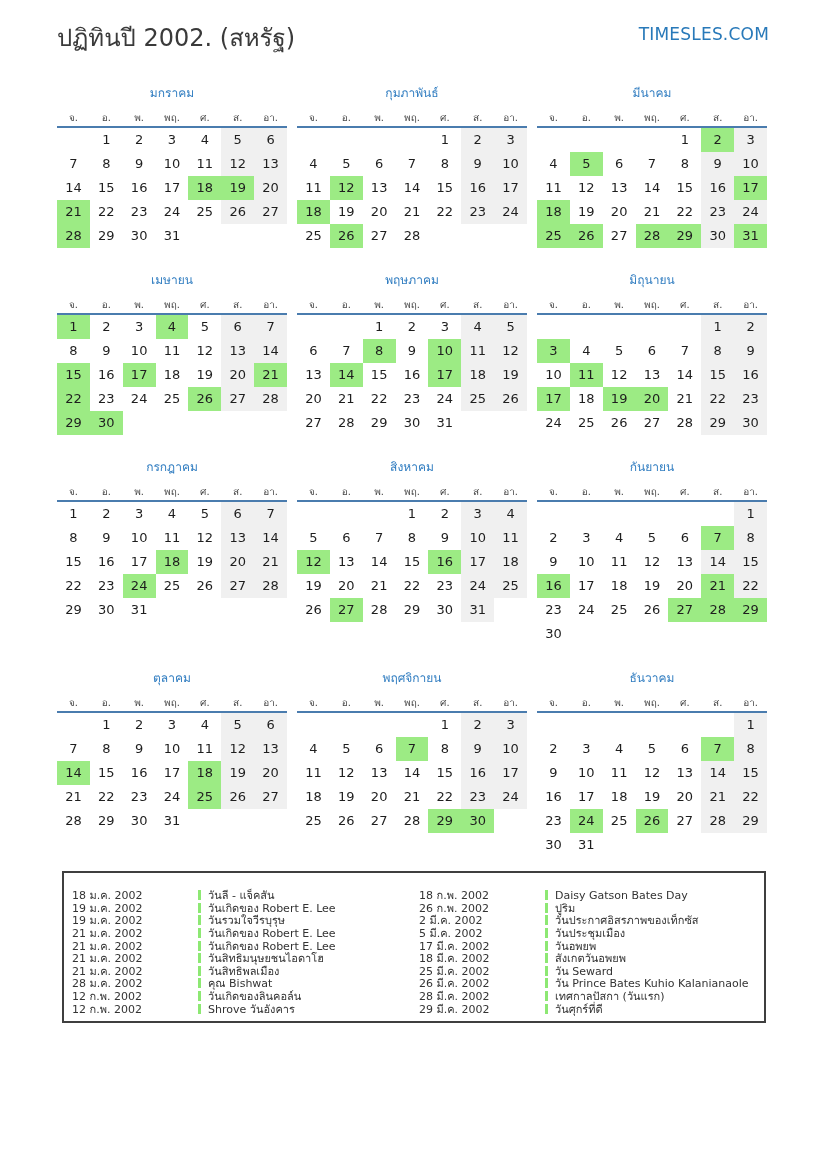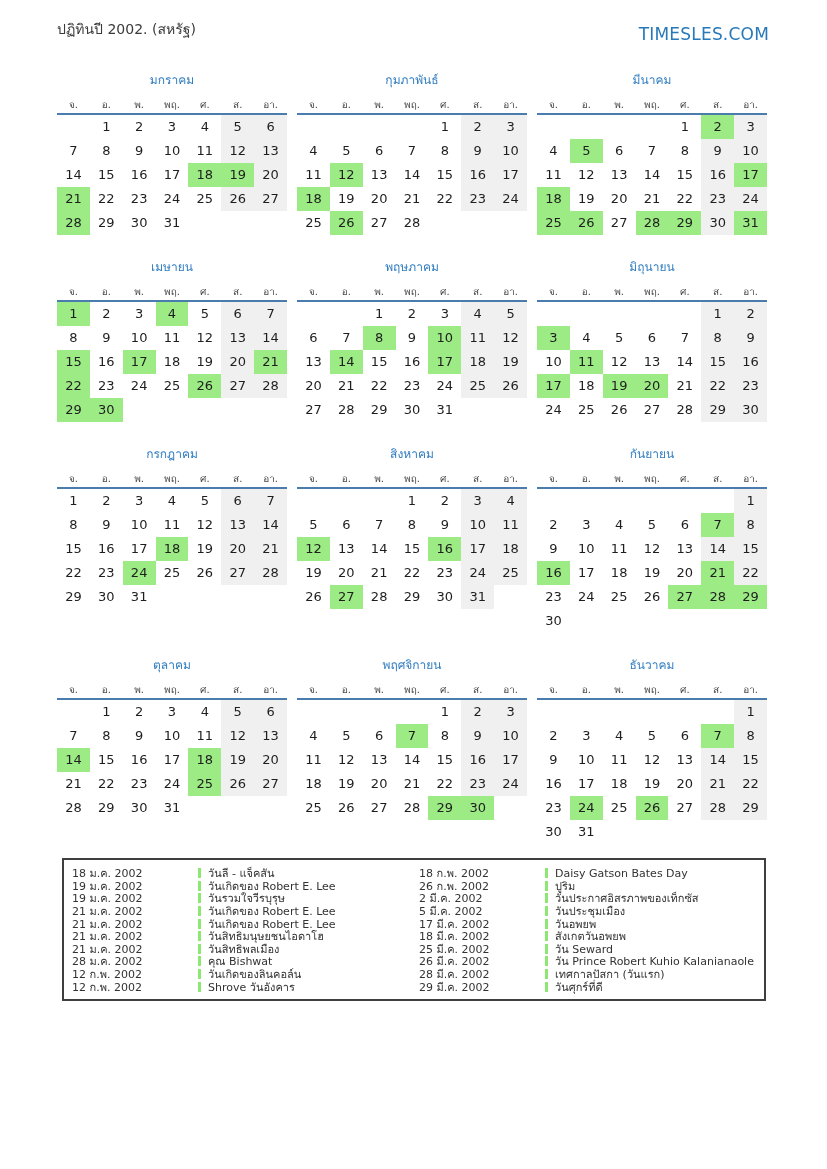--- a/index.html
+++ b/index.html
@@ -16,42 +16,42 @@
   body{
     width:827px;height:1169px;
     font-family:"DejaVu Sans","Liberation Sans",sans-serif;
     color:var(--text-dark);
     position:relative;overflow:hidden;
   }
   .topbar{
     display:flex;justify-content:space-between;align-items:flex-start;
     padding:18px 58px 0 57px;
   }
-  .page-title{font-size:14px;color:#3A3A3A;font-weight:400;text-align:center;}
+  .page-title{font-size:24px;color:#3A3A3A;font-weight:400;text-align:center;}
   .site-link{font-size:17px;color:var(--site-blue);text-decoration:none;letter-spacing:.2px;margin-top:6px;}
   .months{
     margin:26px 0 0 57px;width:710px;
     display:grid;grid-template-columns:repeat(3,230px);
     column-gap:10px;row-gap:22px;align-items:start;
   }
   .month{width:230px;}
   .month-title{
     text-align:center;color:var(--accent-blue);
     font-size:12px;margin-bottom:8px;
   }
   .week{display:grid;grid-template-columns:repeat(7,1fr);}
   .week.header{border-bottom:2px solid var(--line-blue);}
   .cell{height:24px;line-height:24px;text-align:center;font-size:13px;color:var(--text-dark);}
   .hcell{height:16px;line-height:16px;font-size:10px;color:#474747;}
   .cell.weekend{background:var(--weekend-gray);}
   .cell.holiday{background:var(--holiday-green);}
   .legend{
     margin:14px 0 0 62px;width:704px;
     border:2px solid #3F3F3F;
-    padding:7px 8px 6px 8px;
+    padding:16px 8px 6px 8px;
     display:grid;grid-template-columns:1fr 1fr;column-gap:10px;
   }
   .legend-col{display:flex;flex-direction:column;}
   .legend-row{display:flex;align-items:center;height:12.6px;font-size:11px;color:#333;}
   .legend-date{width:126px;flex:none;white-space:nowrap;}
   .legend-bar{width:3px;height:10px;background:var(--bar-green);margin-right:7px;flex:none;}
   .legend-name{white-space:nowrap;}
 </style>
 </head>
 <body>
@@ -851,21 +851,21 @@
         <span class="legend-name">สังเกตวันอพยพ</span>
       </div>
       <div class="legend-row">
         <span class="legend-date">25 มี.ค. 2002</span>
         <span class="legend-bar"></span>
         <span class="legend-name">วัน Seward</span>
       </div>
       <div class="legend-row">
         <span class="legend-date">26 มี.ค. 2002</span>
         <span class="legend-bar"></span>
-        <span class="legend-name">วัน Prince Robert Kuhio Kalanianaole</span>
+        <span class="legend-name">วัน Prince Bates Kuhio Kalanianaole</span>
       </div>
       <div class="legend-row">
         <span class="legend-date">28 มี.ค. 2002</span>
         <span class="legend-bar"></span>
         <span class="legend-name">เทศกาลปัสกา (วันแรก)</span>
       </div>
       <div class="legend-row">
         <span class="legend-date">29 มี.ค. 2002</span>
         <span class="legend-bar"></span>
         <span class="legend-name">วันศุกร์ที่ดี</span>

